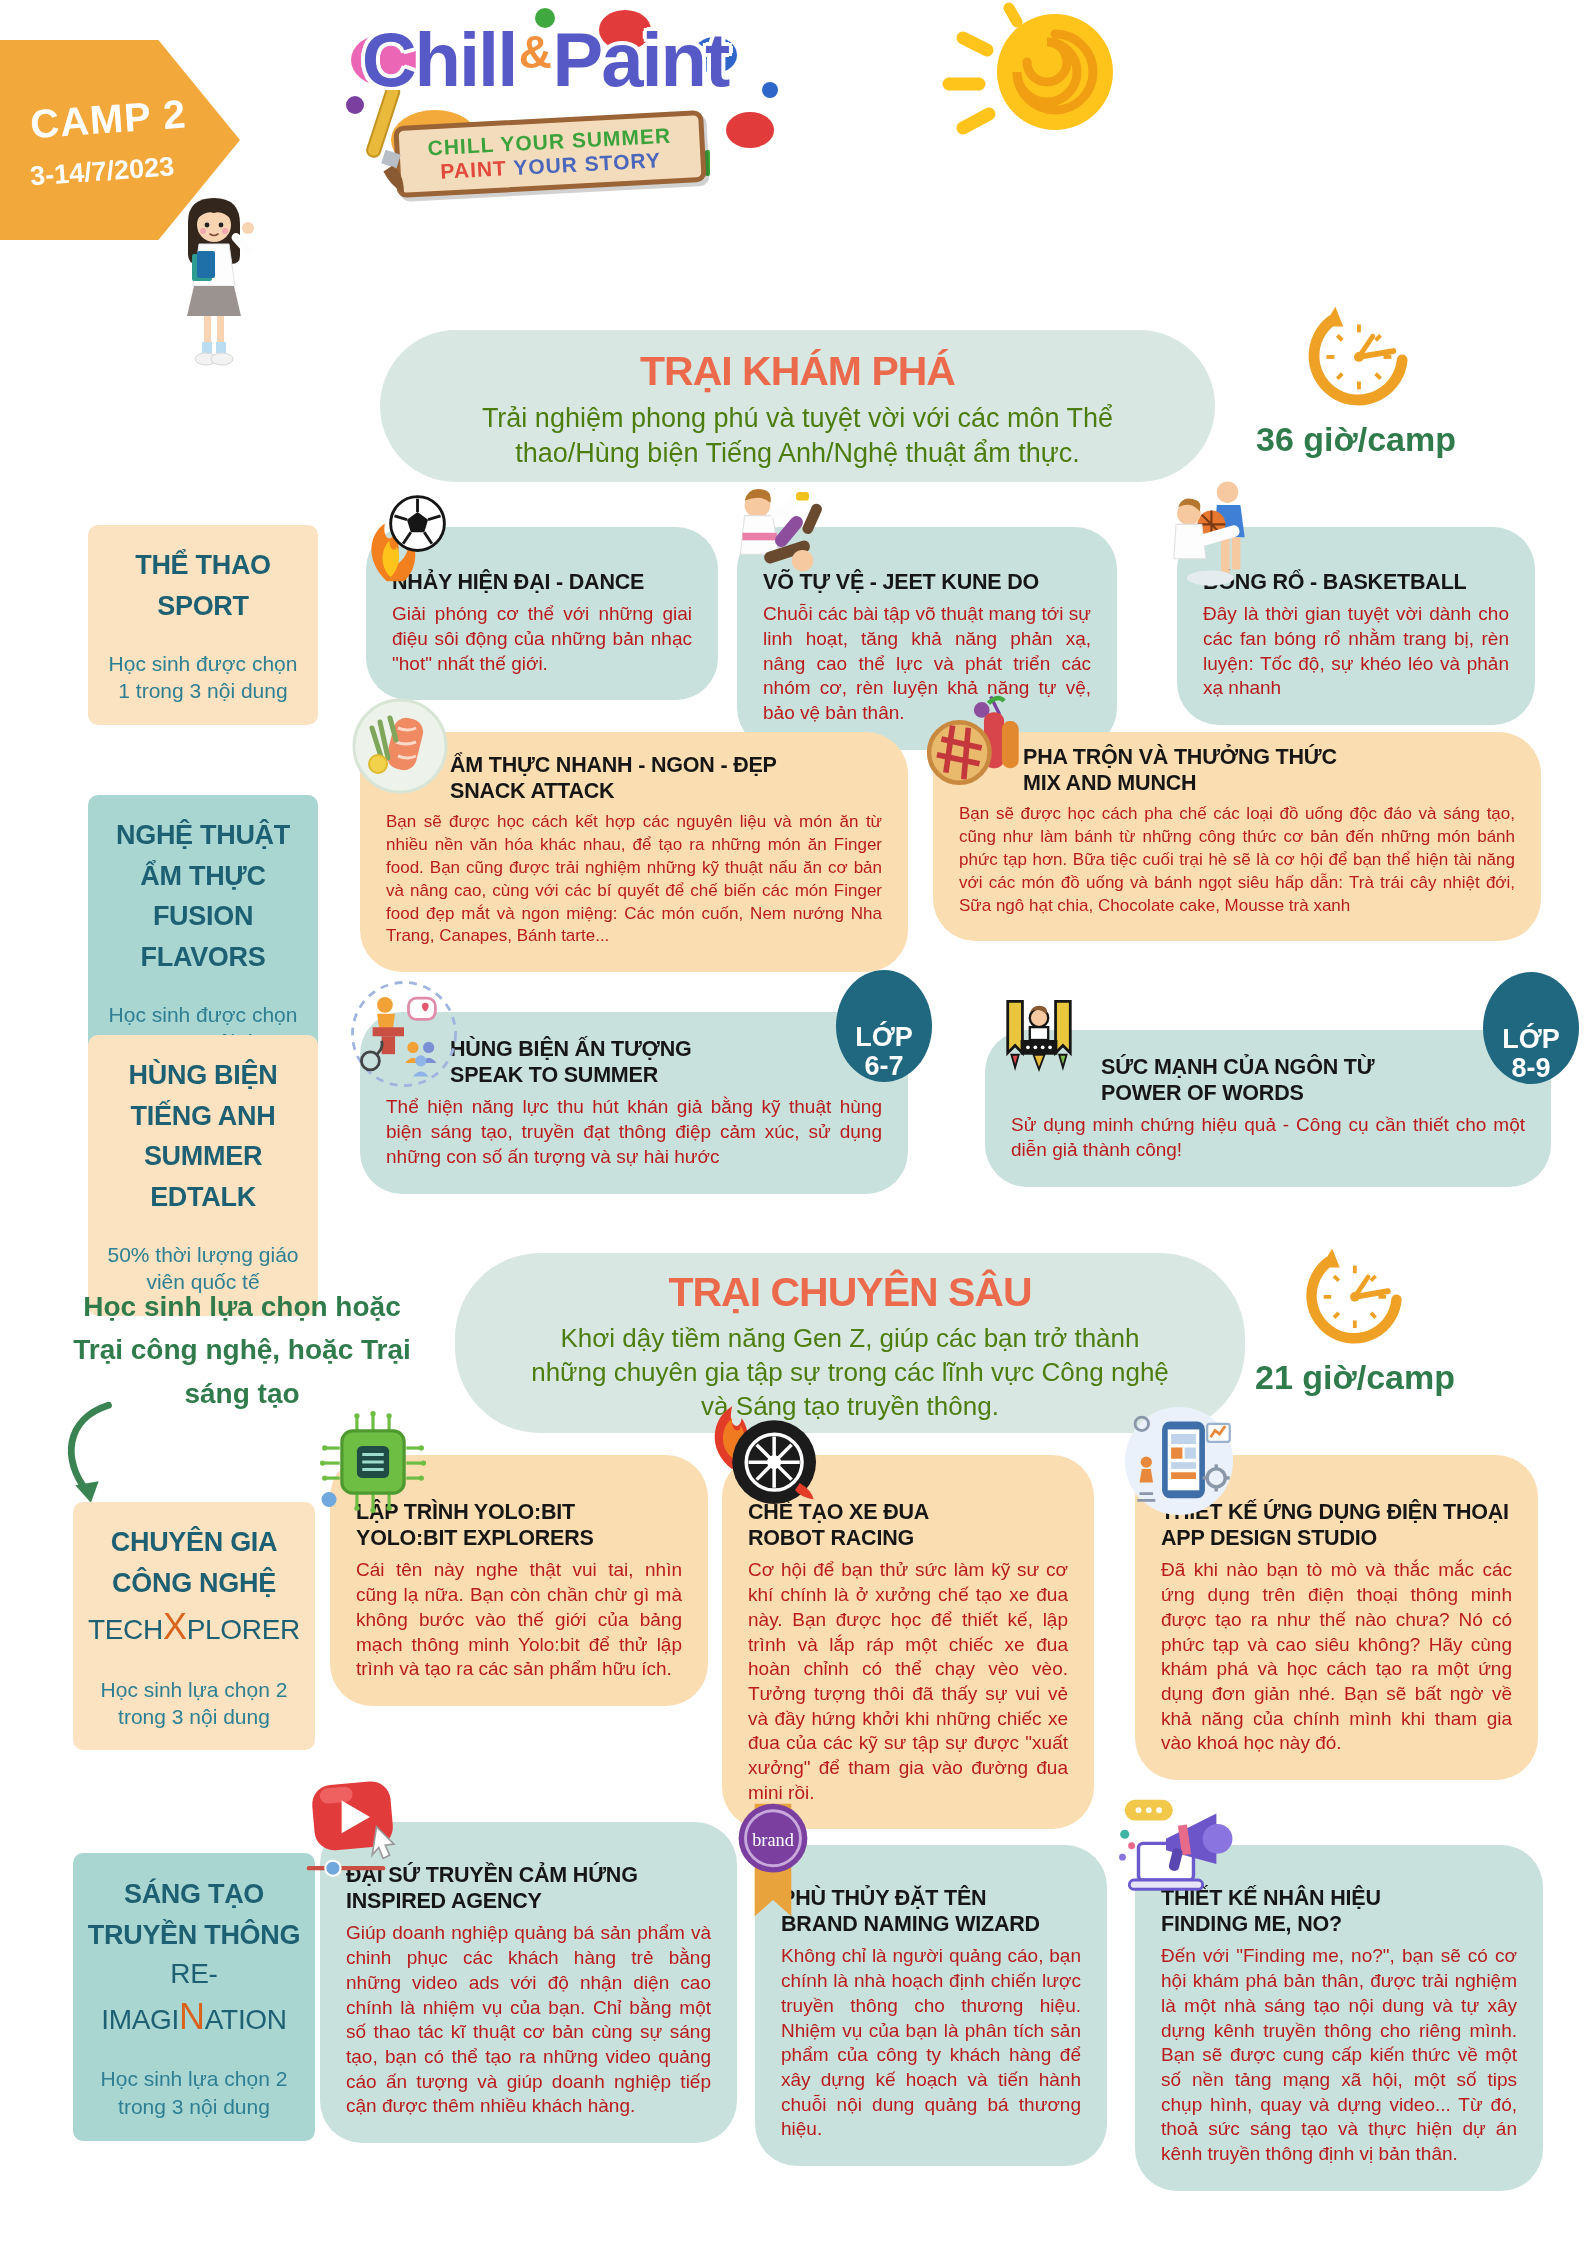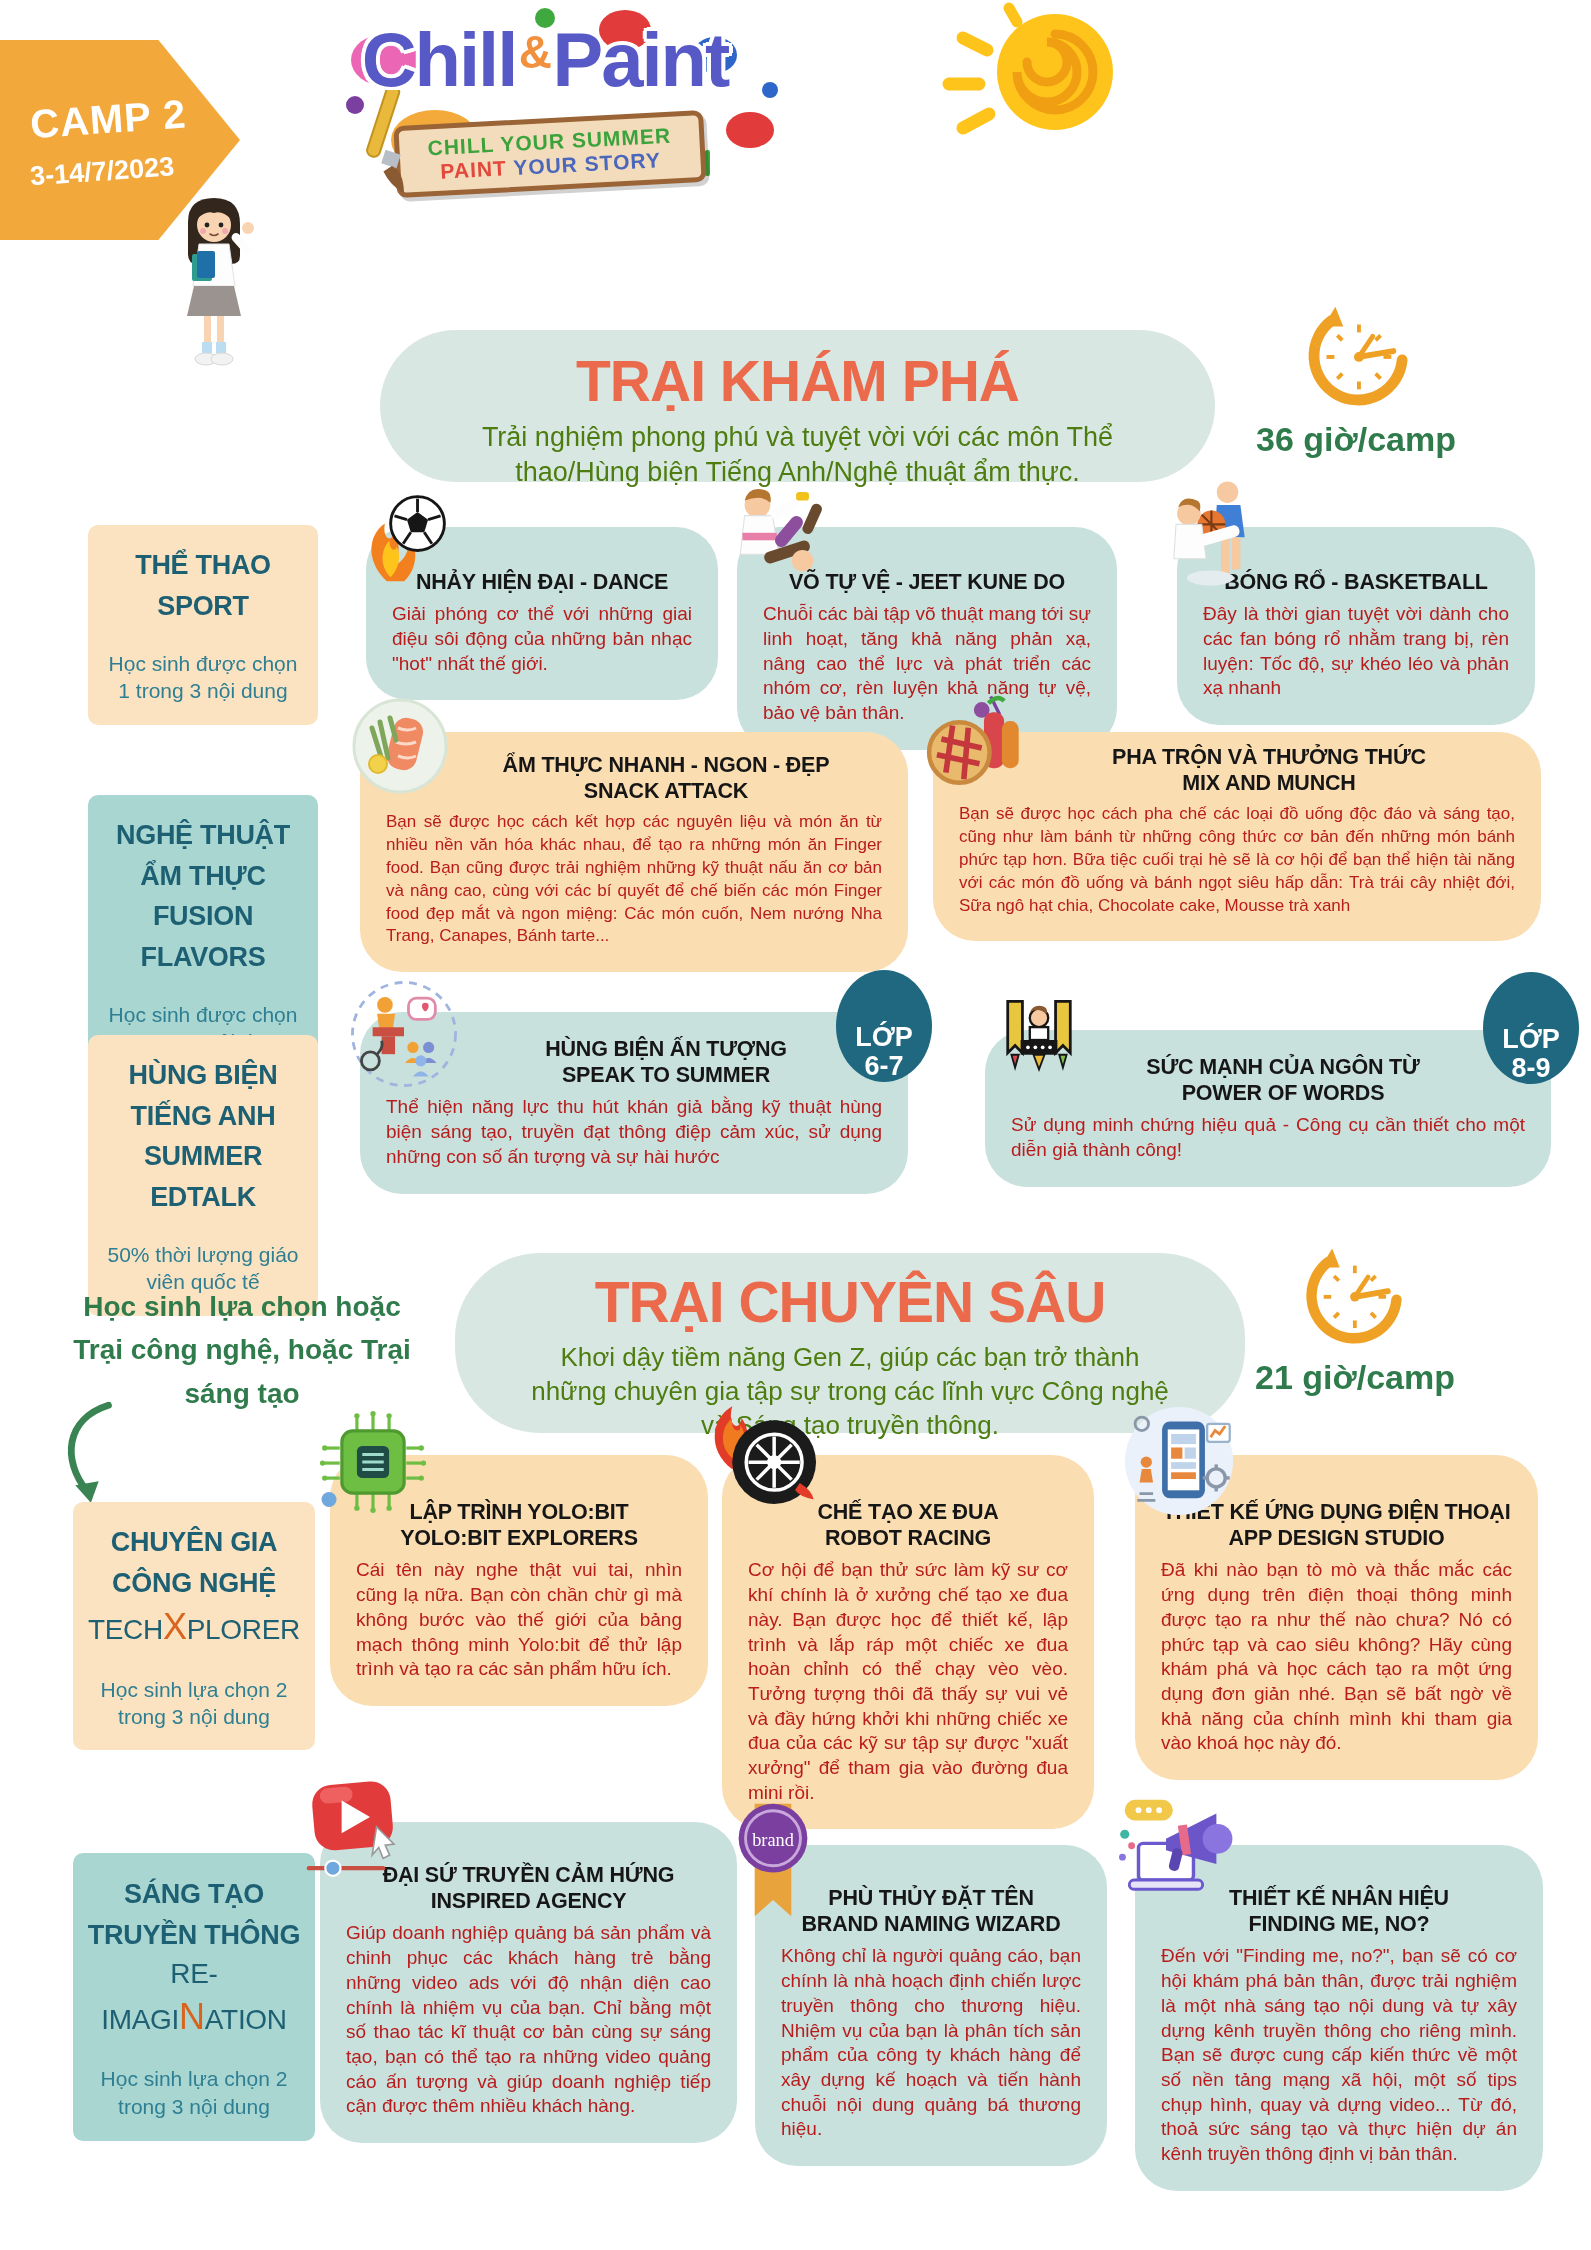--- a/index.html
+++ b/index.html
@@ -22,39 +22,39 @@
   .logo-amp{font-size:46px;color:#F2913D;vertical-align:18px;
     text-shadow:-2px -2px 0 #fff,2px -2px 0 #fff,-2px 2px 0 #fff,2px 2px 0 #fff}
   .sign{position:absolute;left:100px;top:118px;width:310px;background:#F3DCBB;border:5px solid #9A6436;
     border-radius:10px;padding:7px 8px;transform:rotate(-3deg);box-shadow:3px 4px 0 rgba(0,0,0,.18)}
   .sign .l1{font-size:21px;font-weight:bold;color:#3CA33C;letter-spacing:1px}
   .sign .l2{font-size:21px;font-weight:bold;letter-spacing:1px}
   .sign .red{color:#E2483C}.sign .blue{color:#4A67BC}
 
   
   .sec-pill{background:#D9E7E3;border-radius:85px;text-align:center}
-  .sec-title{font-size:57px;font-weight:bold;color:#EB6A4C;letter-spacing:-1px}
+  .sec-title{font-size:41px;font-weight:bold;color:#EB6A4C;letter-spacing:-1px}
   .sec-sub{font-size:27px;color:#4d7c0f;line-height:1.3;margin:6px auto 0}
   .hours{font-size:34px;font-weight:bold;color:#2F7B4B;text-align:center}
   .side-note{font-size:28px;font-weight:bold;color:#2F7B4B;text-align:center;line-height:1.55}
 
   
   .sb{border-radius:10px;text-align:center;display:flex;flex-direction:column;justify-content:center;padding:20px 14px}
   .sb.peach{background:#FBE3C1}
   .sb.teal{background:#A9D6D1}
   .sb-title{font-size:27px;font-weight:bold;color:#1E6073;line-height:1.5;letter-spacing:-.3px}
   .sb-note{font-size:21px;color:#2E7F93;line-height:1.3;margin-top:24px}
   .sb-brand{font-size:28px;font-weight:normal;color:#1E6073;line-height:1.35;letter-spacing:-.3px}
   .sb-brand .x{color:#D9641E;font-size:36px}
 
   
   .card{position:absolute;border-radius:42px;padding:26px 26px 24px}
   .card.tealbg{background:#C8E1DD}
   .card.peachbg{background:#FBDDB2}
-  .card-title{font-weight:bold;font-size:21.5px;text-align:center;line-height:1.22;letter-spacing:-.2px;color:#161616}
+  .card-title{font-weight:bold;font-size:21.5px;line-height:1.22;letter-spacing:-.2px;color:#161616}
   .card-body{font-size:19px;line-height:1.3;text-align:justify;margin-top:7px;color:#b91c1c}
   .card-body.small{font-size:17px;line-height:1.34}
   .card-icon{position:absolute}
   .titl-indent{margin-left:64px}
   .badge{position:absolute;width:96px;height:112px;background:#1F6880;border-radius:50%;color:#fff;
     display:flex;flex-direction:column;align-items:center;justify-content:flex-end;font-weight:bold;font-size:27px;line-height:1.1}
 </style>
 </head>
 <body>
 

